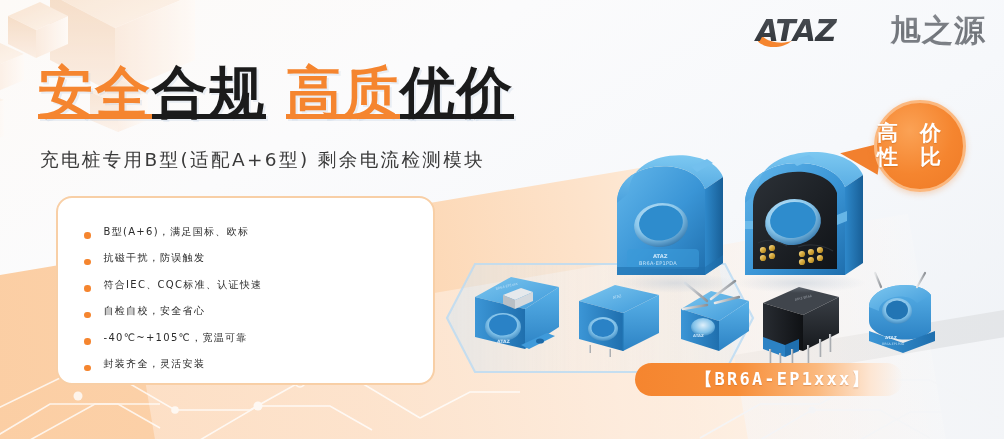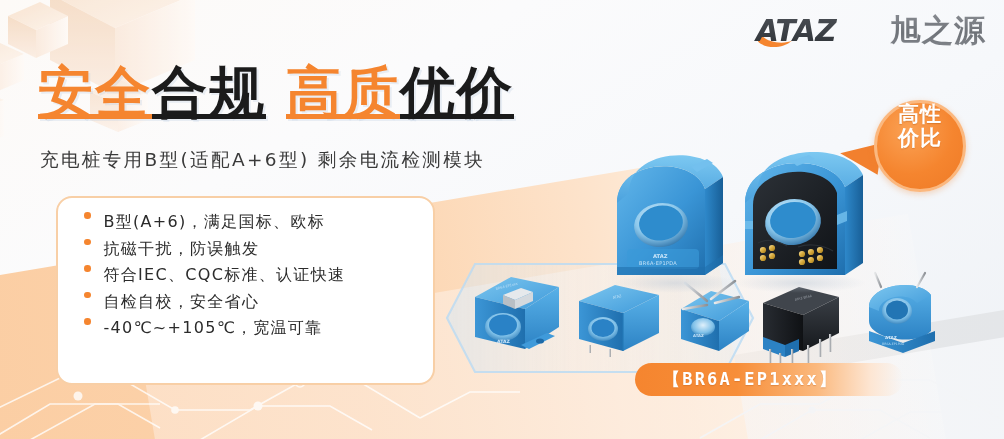--- a/index.html
+++ b/index.html
@@ -75,53 +75,53 @@
     font-weight:400;
   }
 
   
   #feature-card {
     position:absolute; left:56px; top:196px; width:379px; height:189px;
     background:#ffffff; border:2.2px solid #f8cfa6; border-radius:16px;
   }
   #feature-list { list-style:none; padding:14px 0 0 26px; }
   #feature-list li {
-    display:flex; align-items:flex-start; gap:13px;
+    display:flex; align-items:flex-end; gap:13px;
     height:26.5px;
     font-family:"DejaVu Sans","Liberation Sans",sans-serif;
-    font-size:16px; color:#2b2b2b; letter-spacing:1.3px; white-space:nowrap;
+    font-size:10px; color:#2b2b2b; letter-spacing:1.3px; white-space:nowrap;
   }
   .dot { width:6.5px; height:6.5px; border-radius:50%; background:#F5852F; flex:0 0 auto; }
 
   
   #badge-wrap { position:absolute; left:852px; top:92px; width:130px; height:108px; }
   .badge-tail {
     position:absolute; left:-12px; top:48px; width:0; height:0;
     border-top:16px solid transparent; border-bottom:16px solid transparent;
     border-right:40px solid #F2802E;
     transform:rotate(8deg);
   }
   .badge-circle {
     position:absolute; left:22px; top:8px; width:92px; height:92px; border-radius:50%;
     background:radial-gradient(circle at 38% 32%,#fba255 0%,#F5852F 55%,#ee7a26 100%);
     border:3px solid #fbb87f;
-    display:flex; flex-direction:column; align-items:center; justify-content:flex-start;
+    display:flex; align-items:center; justify-content:flex-end;
     box-shadow:0 2px 6px rgba(235,130,45,.30);
   }
   .badge-line {
     color:#fff; font-weight:700; font-size:21px; letter-spacing:1px; line-height:1.12;
     font-family:"DejaVu Sans","Liberation Sans",sans-serif;
     text-shadow:0 1px 1px rgba(170,80,10,.35);
   }
 
   
   #product-pill {
     position:absolute; left:635px; top:363px; width:268px; height:33px; border-radius:17px;
     background:linear-gradient(90deg,#F5852F 0%,#F78E39 38%,#fbb97e 68%,#fde6d3 88%,rgba(255,255,255,0) 100%);
-    display:flex; align-items:center;
+    display:flex; align-items:center;justify-content:center;
   }
   #product-pill span {
     color:#ffffff; font-family:"DejaVu Sans Mono","Liberation Mono",monospace;
     font-size:17px; font-weight:700; letter-spacing:2.2px; padding-left:28px;
     text-shadow:0 1px 1px rgba(180,90,25,.35);
   }
 
   
   .prod { position:absolute; }
 </style>
@@ -247,20 +247,24 @@
         <span>符合IEC、CQC标准、认证快速</span>
       </li>
       <li>
         <span class="dot"></span>
         <span>自检自校，安全省心</span>
       </li>
       <li>
         <span class="dot"></span>
         <span>-40℃~+105℃，宽温可靠</span>
       </li>
+      <li>
+        <span class="dot"></span>
+        <span>封装齐全，灵活安装</span>
+      </li>
     </ul>
   </div>
 
   <svg class="prod" style="left:455px;top:255px;" width="550" height="125" viewBox="0 0 550 125">
     <defs>
       <linearGradient id="bl1" x1="0" y1="0" x2="0" y2="1">
         <stop offset="0%" stop-color="#59b1e8"></stop>
           <stop offset="100%" stop-color="#2c82c4"></stop>
       </linearGradient>
       <linearGradient id="bl2" x1="0" y1="0" x2="1" y2="0">

